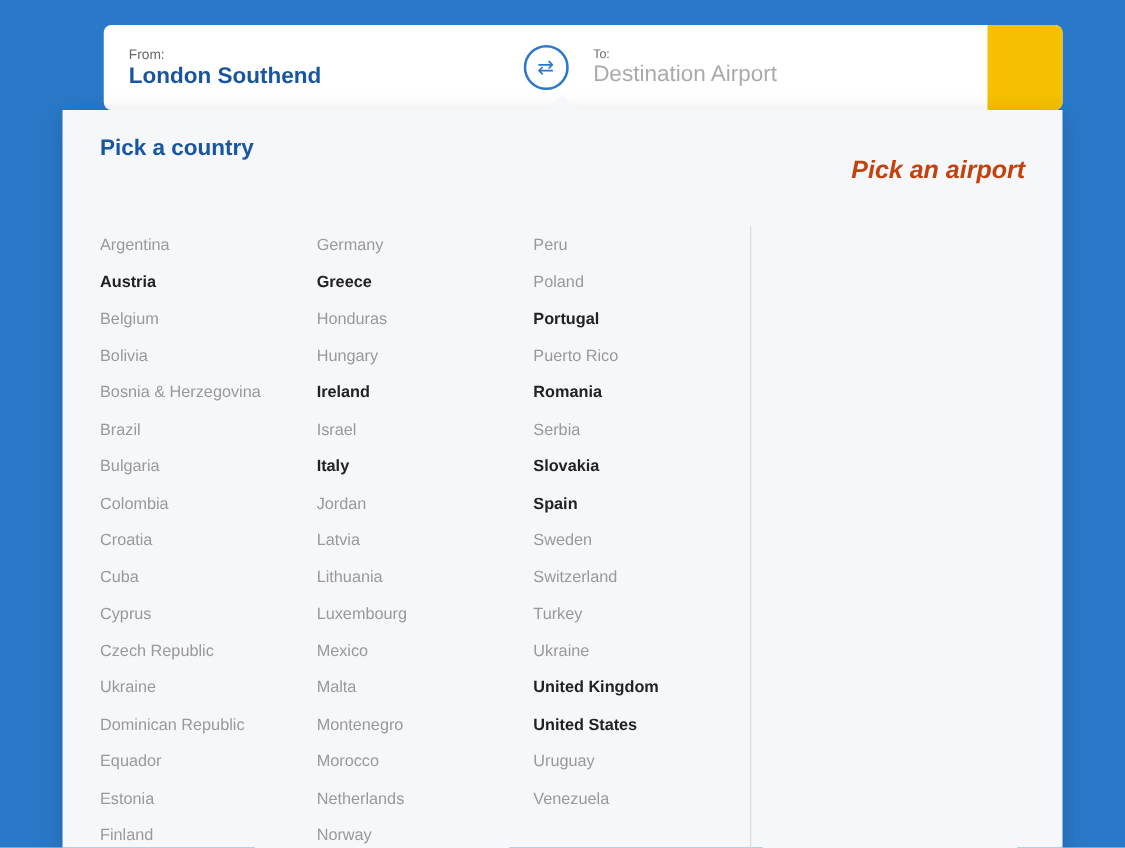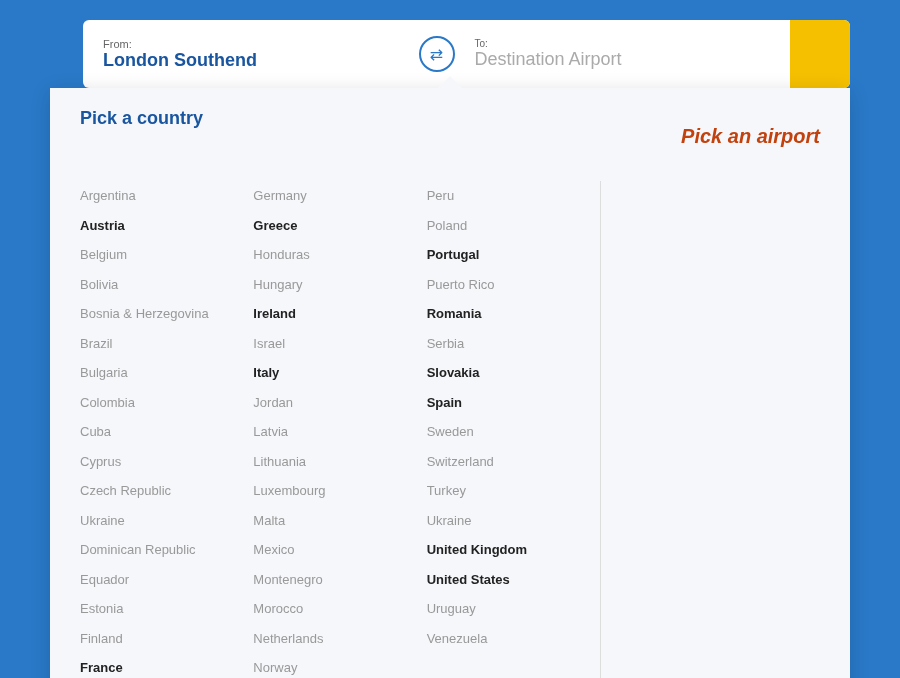--- a/index.html
+++ b/index.html
@@ -205,20 +205,21 @@
 
       <div style="display: flex; flex-direction: column;">
             <div class="country-item">Argentina</div>
             <div class="country-item bold">Austria</div>
             <div class="country-item">Belgium</div>
             <div class="country-item">Bolivia</div>
             <div class="country-item">Bosnia &amp; Herzegovina</div>
             <div class="country-item">Brazil</div>
             <div class="country-item">Bulgaria</div>
             <div class="country-item">Colombia</div>
+            <div class="country-item">Croatia</div>
             <div class="country-item">Cuba</div>
             <div class="country-item">Cyprus</div>
             <div class="country-item">Czech Republic</div>
             <div class="country-item">Ukraine</div>
             <div class="country-item">Dominican Republic</div>
             <div class="country-item">Equador</div>
             <div class="country-item">Estonia</div>
             <div class="country-item">Finland</div>
             <div class="country-item bold">France</div>
           </div>
@@ -227,22 +228,22 @@
             <div class="country-item bold">Greece</div>
             <div class="country-item">Honduras</div>
             <div class="country-item">Hungary</div>
             <div class="country-item bold">Ireland</div>
             <div class="country-item">Israel</div>
             <div class="country-item bold">Italy</div>
             <div class="country-item">Jordan</div>
             <div class="country-item">Latvia</div>
             <div class="country-item">Lithuania</div>
             <div class="country-item">Luxembourg</div>
+            <div class="country-item">Mexico</div>
             <div class="country-item">Malta</div>
-            <div class="country-item">Mexico</div>
             <div class="country-item">Montenegro</div>
             <div class="country-item">Morocco</div>
             <div class="country-item">Netherlands</div>
             <div class="country-item">Norway</div>
             <div class="country-item">Paraguay</div>
           </div>
           <div style="display: flex; flex-direction: column;">
             <div class="country-item">Peru</div>
             <div class="country-item">Poland</div>
             <div class="country-item bold">Portugal</div>

